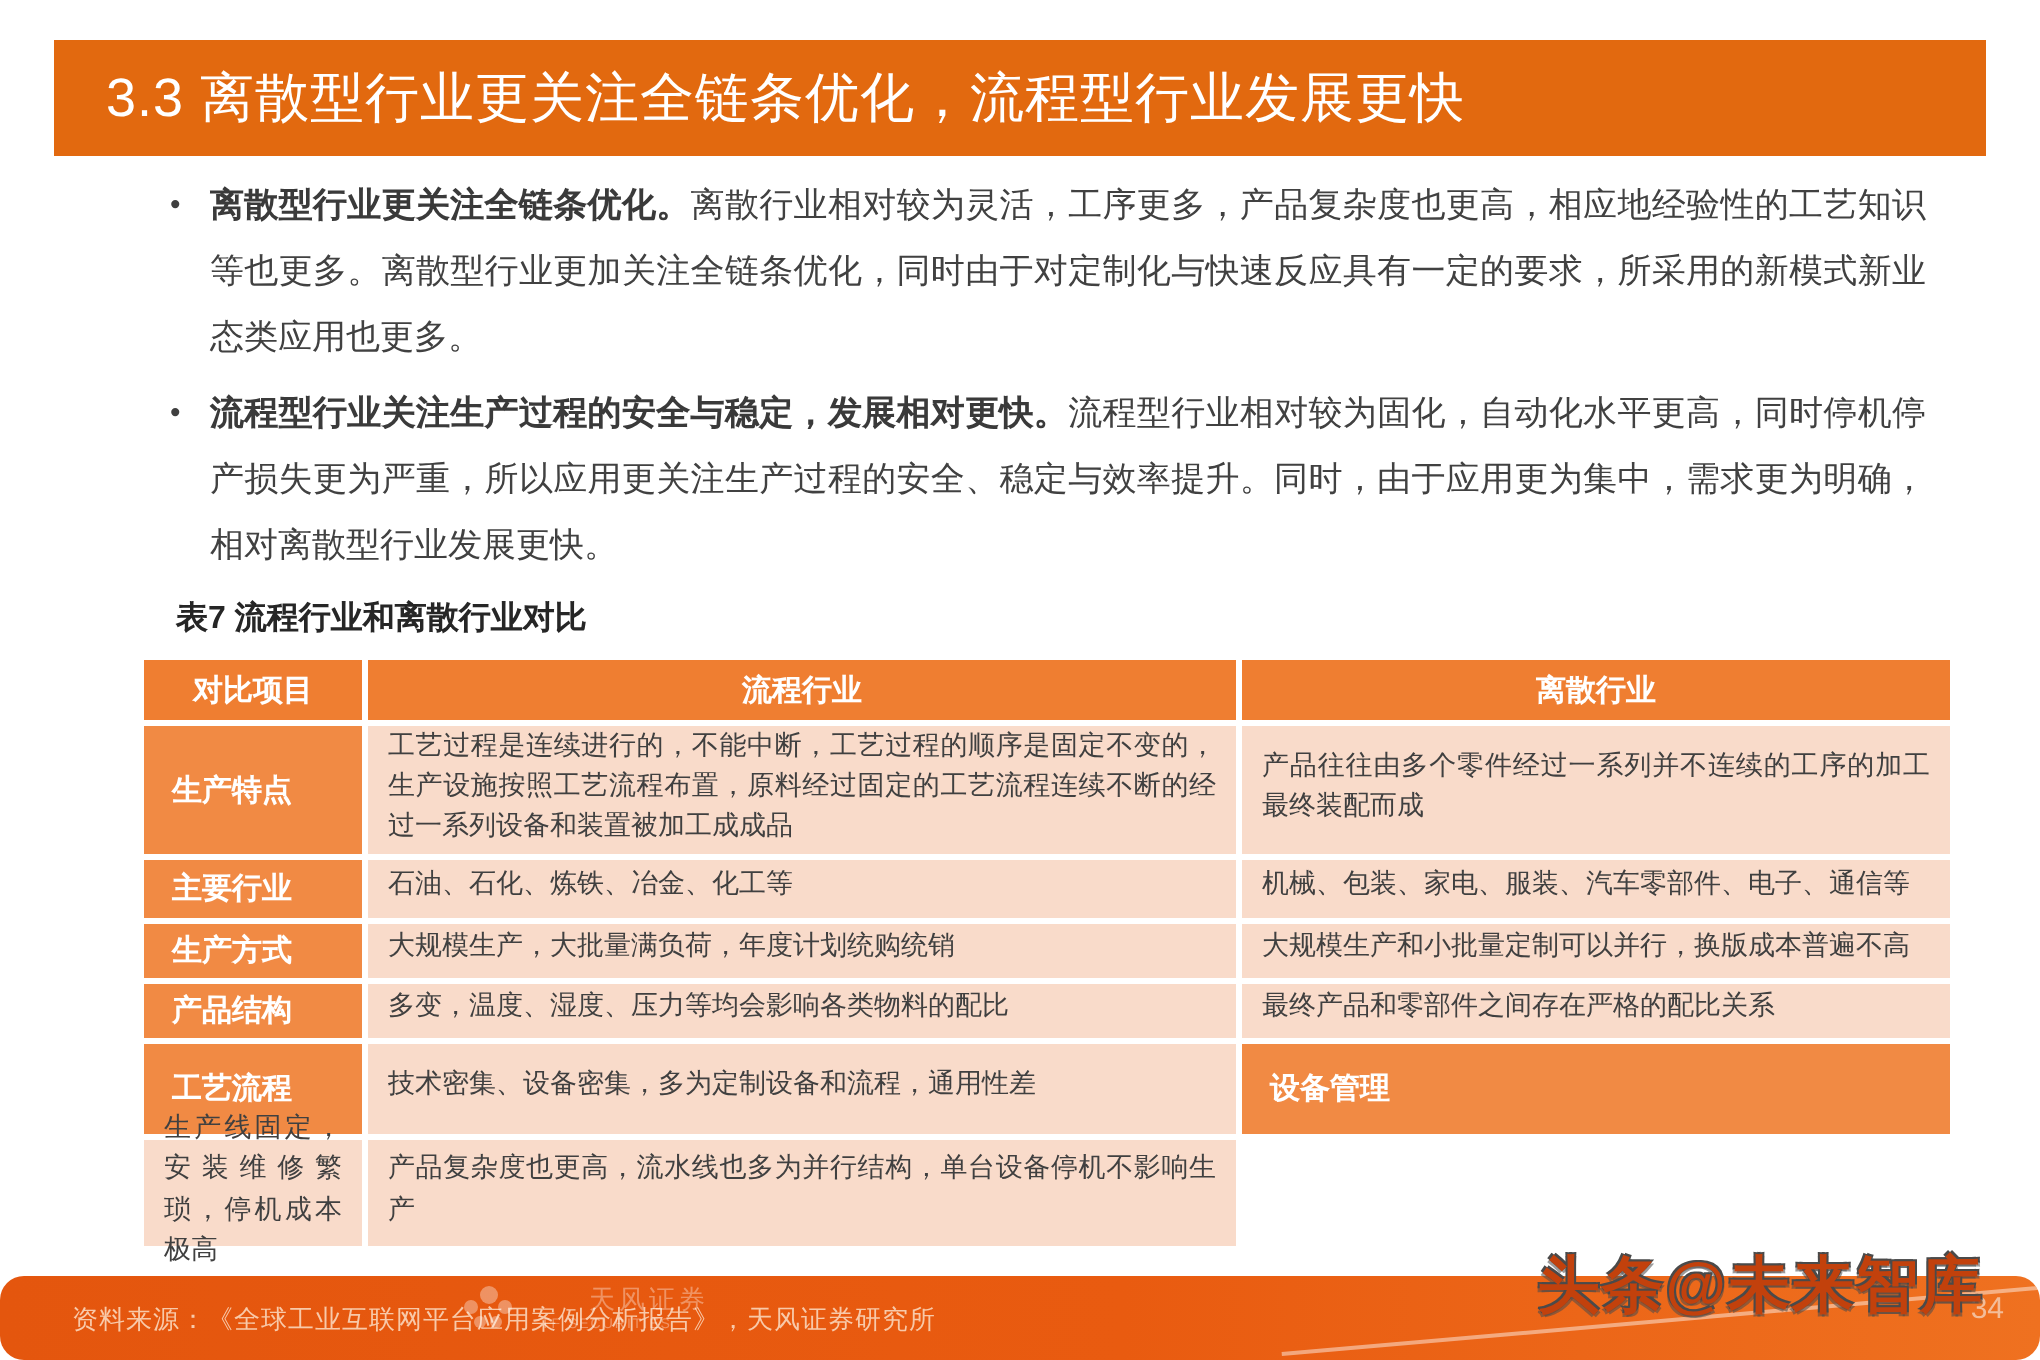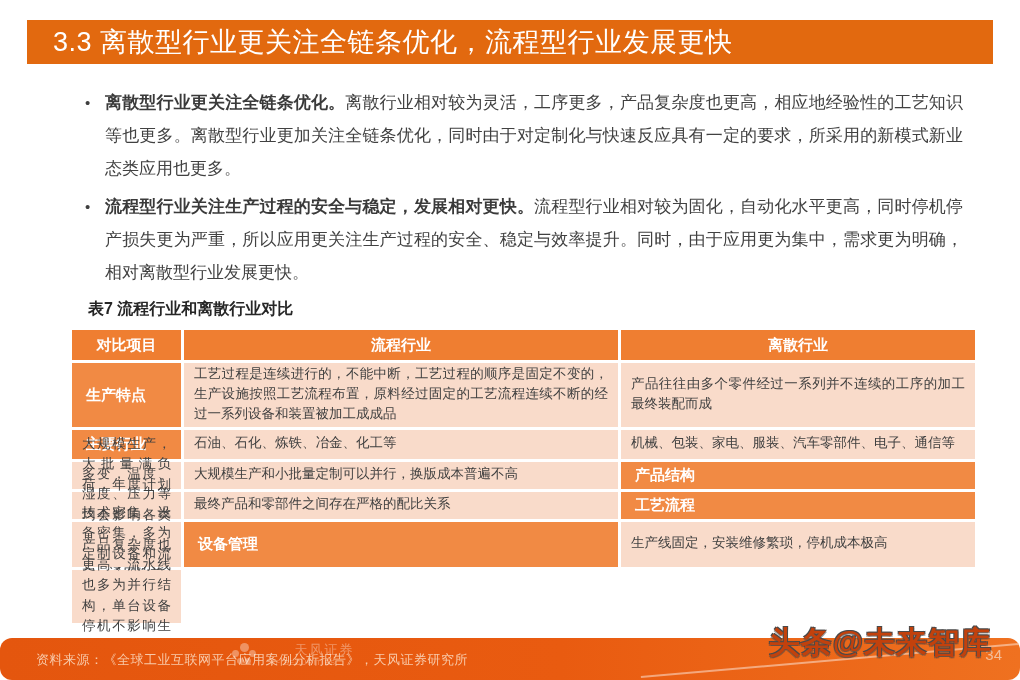--- a/index.html
+++ b/index.html
@@ -8,21 +8,21 @@
     position:relative;
     width:1020px; height:680px;
     background:#ffffff;
     font-family:"Liberation Sans","DejaVu Sans",sans-serif;
     overflow:hidden;
   }
 
   
   .title-bar {
     position:absolute; left:27px; top:20px;
-    width:966px; height:44px;
+    width:966px; height:58px;
     background:#e2690f;
     color:#ffffff;
     display:flex; align-items:center;
     padding-left:26px;
     font-size:27px; font-weight:500; letter-spacing:0.5px;
   }
 
   
   .bullets {
     position:absolute; left:85px; top:86px; width:878px;
@@ -144,20 +144,21 @@
     <div class="cell cell-header">离散行业</div>
 
     <div class="cell cell-label">生产特点</div>
     <div class="cell cell-data">工艺过程是连续进行的，不能中断，工艺过程的顺序是固定不变的，生产设施按照工艺流程布置，原料经过固定的工艺流程连续不断的经过一系列设备和装置被加工成成品</div>
     <div class="cell cell-data">产品往往由多个零件经过一系列并不连续的工序的加工最终装配而成</div>
 
     <div class="cell cell-label">主要行业</div>
     <div class="cell cell-data">石油、石化、炼铁、冶金、化工等</div>
     <div class="cell cell-data">机械、包装、家电、服装、汽车零部件、电子、通信等</div>
 
+    <div class="cell cell-label">生产方式</div>
     <div class="cell cell-data">大规模生产，大批量满负荷，年度计划统购统销</div>
     <div class="cell cell-data">大规模生产和小批量定制可以并行，换版成本普遍不高</div>
 
     <div class="cell cell-label">产品结构</div>
     <div class="cell cell-data">多变，温度、湿度、压力等均会影响各类物料的配比</div>
     <div class="cell cell-data">最终产品和零部件之间存在严格的配比关系</div>
 
     <div class="cell cell-label">工艺流程</div>
     <div class="cell cell-data">技术密集、设备密集，多为定制设备和流程，通用性差</div>
 

